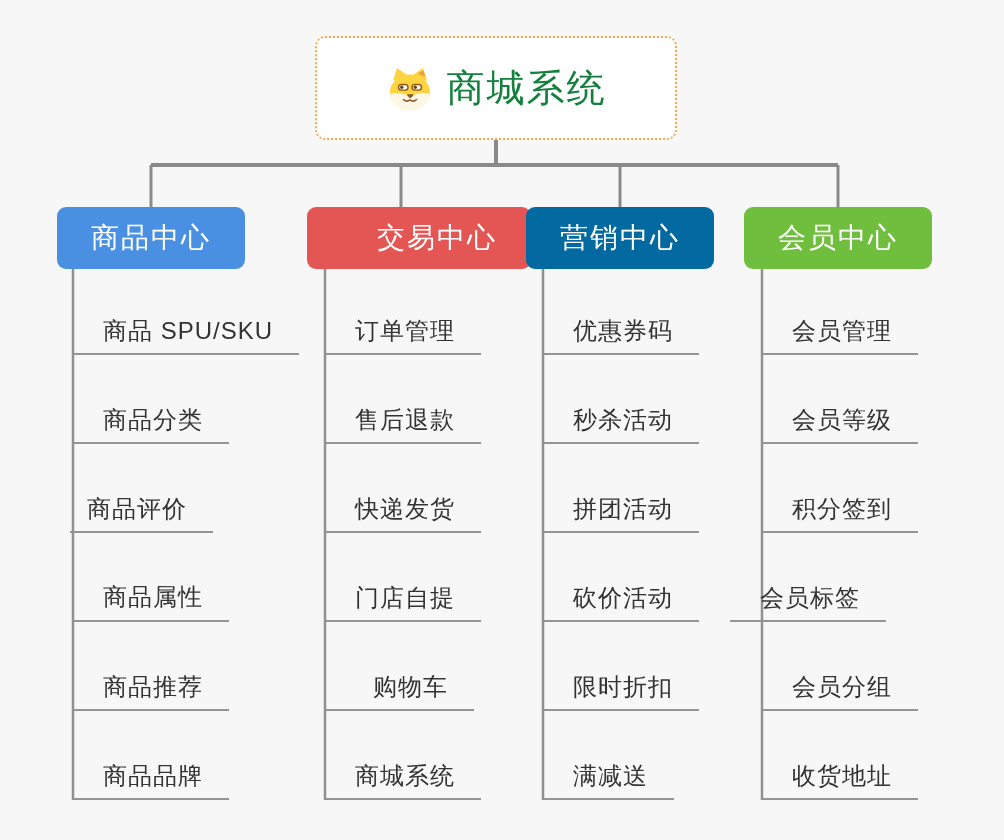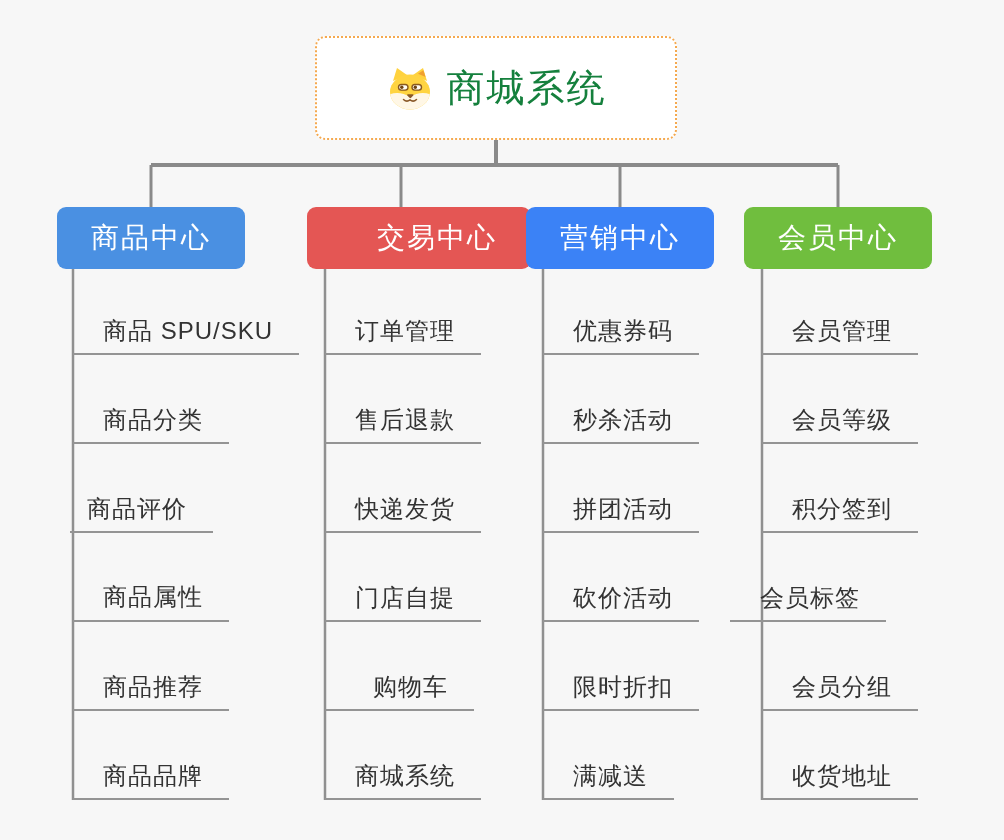--- a/index.html
+++ b/index.html
@@ -130,21 +130,21 @@
       <div class="child-item" style="left: 73px; top: 582px; font-family: Liberation Serif, serif;">商品属性</div>
       <div class="child-item" style="left: 73px; top: 671px;">商品推荐</div>
       <div class="child-item" style="left: 73px; top: 760px;">商品品牌</div>
       <div class="branch-box" style="left: 307px; background: rgb(228, 86, 84); padding-left: 36px;">交易中心</div>
       <div class="child-item" style="left: 325px; top: 315px;">订单管理</div>
       <div class="child-item" style="left: 325px; top: 404px;">售后退款</div>
       <div class="child-item" style="left: 325px; top: 493px;">快递发货</div>
       <div class="child-item" style="left: 325px; top: 582px;">门店自提</div>
       <div class="child-item" style="left: 325px; top: 671px; padding-left: 48px;">购物车</div>
       <div class="child-item" style="left: 325px; top: 760px;">商城系统</div>
-      <div class="branch-box" style="left: 526px; background: #3b82f6;">营销中心</div>
+      <div class="branch-box" style="left: 526px; background: #0369a1;">营销中心</div>
       <div class="child-item" style="left: 543px; top: 315px;">优惠券码</div>
       <div class="child-item" style="left: 543px; top: 404px;">秒杀活动</div>
       <div class="child-item" style="left: 543px; top: 493px;">拼团活动</div>
       <div class="child-item" style="left: 543px; top: 582px;">砍价活动</div>
       <div class="child-item" style="left: 543px; top: 671px;">限时折扣</div>
       <div class="child-item" style="left: 543px; top: 760px;">满减送</div>
       <div class="branch-box" style="left: 744px; background: rgb(112, 190, 62);">会员中心</div>
       <div class="child-item" style="left: 762px; top: 315px;">会员管理</div>
       <div class="child-item" style="left: 762px; top: 404px;">会员等级</div>
       <div class="child-item" style="left: 762px; top: 493px;">积分签到</div>

